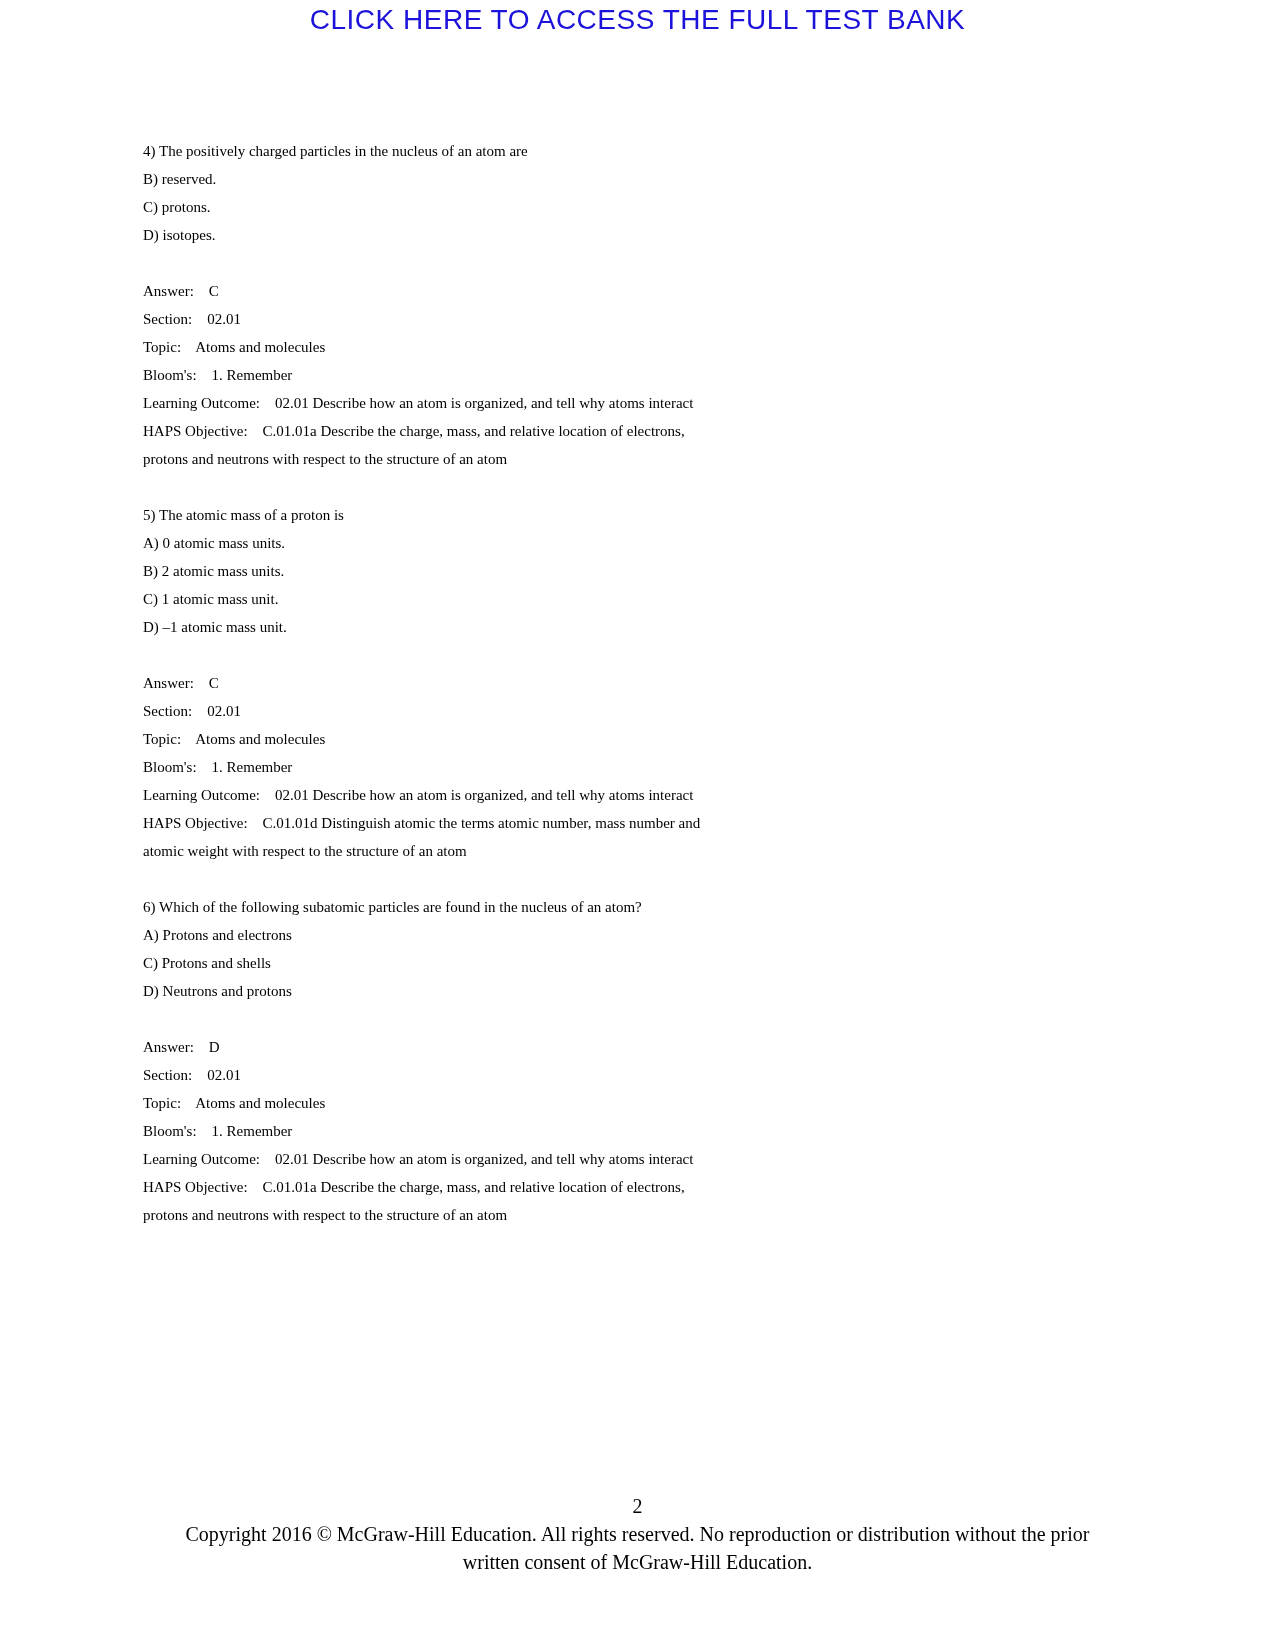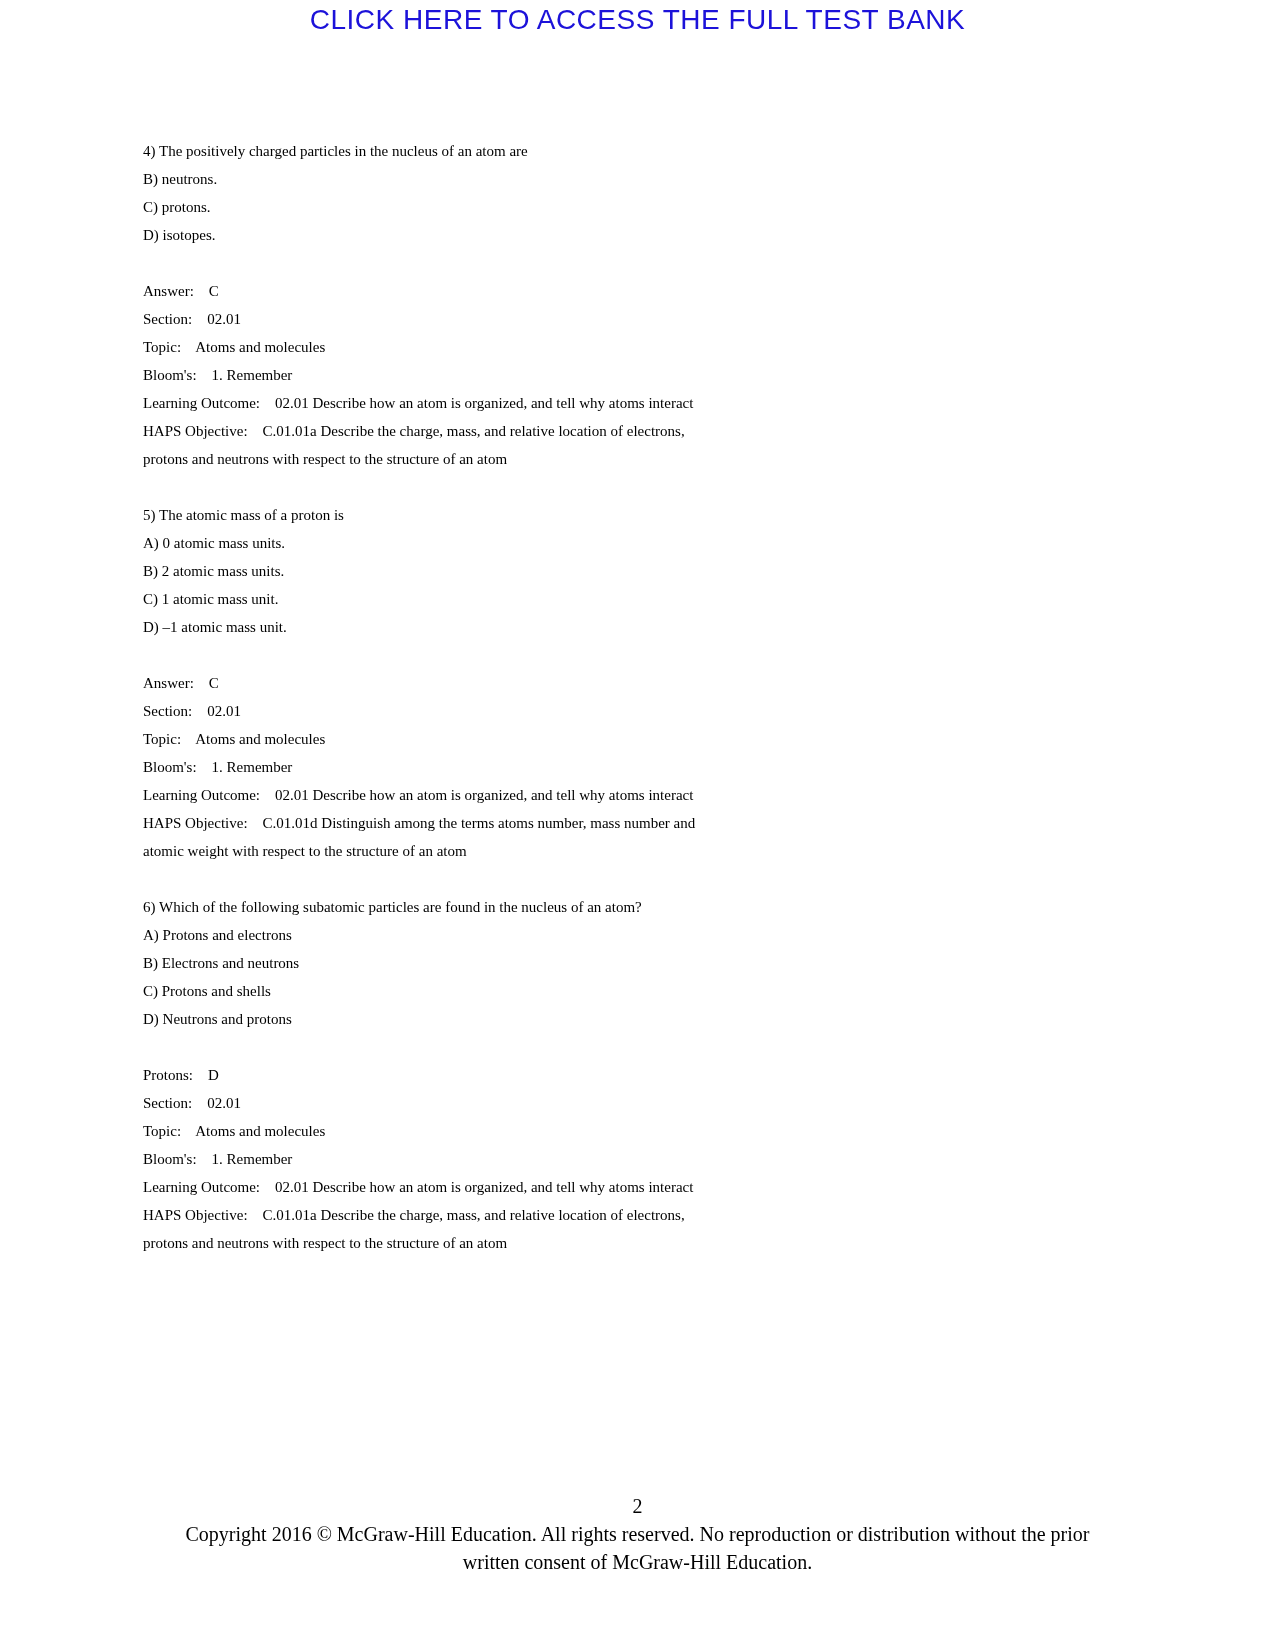--- a/index.html
+++ b/index.html
@@ -58,21 +58,21 @@
 </style>
 </head>
 <body>
 
 <a href="#" class="banner">CLICK HERE TO ACCESS THE FULL TEST BANK</a>
 
 <main class="content">
 
   <section>
     <div class="line">4) The positively charged particles in the nucleus of an atom are</div>
-    <div class="line">B) neutrons.</div>
+    <div class="line">B) reserved.</div>
     <div class="line">C) protons.</div>
     <div class="line">D) isotopes.</div>
     <div class="spacer"></div>
     <div class="line">Answer:    C</div>
     <div class="line">Section:    02.01</div>
     <div class="line">Topic:    Atoms and molecules</div>
     <div class="line">Bloom's:    1. Remember</div>
     <div class="line">Learning Outcome:    02.01 Describe how an atom is organized, and tell why atoms interact</div>
     <div class="line">HAPS Objective:    C.01.01a Describe the charge, mass, and relative location of electrons,
 protons and neutrons with respect to the structure of an atom</div>
@@ -84,33 +84,32 @@
     <div class="line">A) 0 atomic mass units.</div>
     <div class="line">B) 2 atomic mass units.</div>
     <div class="line">C) 1 atomic mass unit.</div>
     <div class="line">D) –1 atomic mass unit.</div>
     <div class="spacer"></div>
     <div class="line">Answer:    C</div>
     <div class="line">Section:    02.01</div>
     <div class="line">Topic:    Atoms and molecules</div>
     <div class="line">Bloom's:    1. Remember</div>
     <div class="line">Learning Outcome:    02.01 Describe how an atom is organized, and tell why atoms interact</div>
-    <div class="line">HAPS Objective:    C.01.01d Distinguish among the terms atoms number, mass number and
+    <div class="line">HAPS Objective:    C.01.01d Distinguish atomic the terms atomic number, mass number and
 atomic weight with respect to the structure of an atom</div>
     <div class="spacer"></div>
   </section>
 
   <section>
     <div class="line">6) Which of the following subatomic particles are found in the nucleus of an atom?</div>
     <div class="line">A) Protons and electrons</div>
-    <div class="line">B) Electrons and neutrons</div>
     <div class="line">C) Protons and shells</div>
     <div class="line">D) Neutrons and protons</div>
     <div class="spacer"></div>
-    <div class="line">Protons:    D</div>
+    <div class="line">Answer:    D</div>
     <div class="line">Section:    02.01</div>
     <div class="line">Topic:    Atoms and molecules</div>
     <div class="line">Bloom's:    1. Remember</div>
     <div class="line">Learning Outcome:    02.01 Describe how an atom is organized, and tell why atoms interact</div>
     <div class="line">HAPS Objective:    C.01.01a Describe the charge, mass, and relative location of electrons,
 protons and neutrons with respect to the structure of an atom</div>
   </section>
 
 </main>
 

